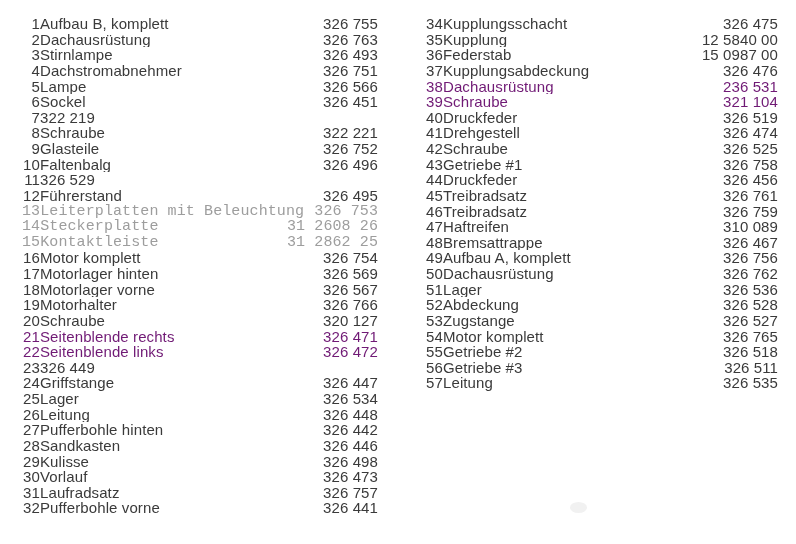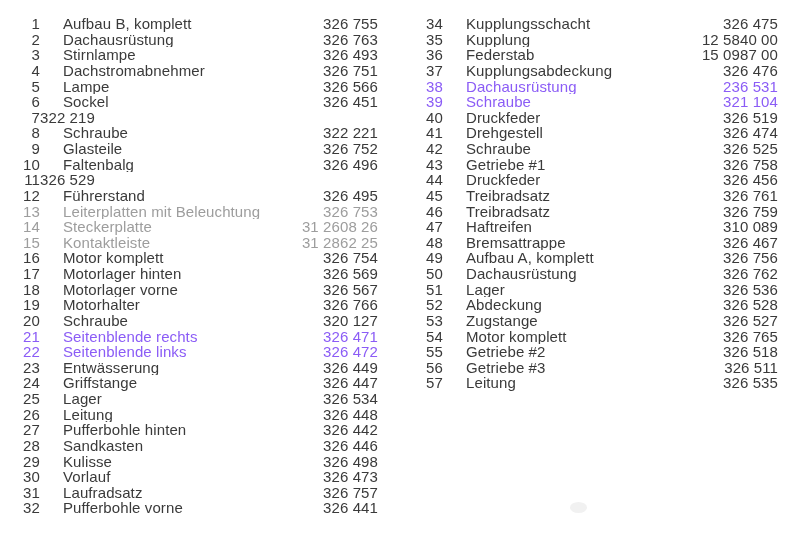--- a/index.html
+++ b/index.html
@@ -29,31 +29,31 @@
     color: #3a3a3a;
     letter-spacing: 0.1px;
   }
   .idx {
     flex: 0 0 18px;
     text-align: right;
     white-space: nowrap;
   }
   .label {
     flex: 1 1 auto;
-    margin-left: 23px;
+    margin-left: 0;
     white-space: nowrap;
     overflow: hidden;
   }
   .pn {
     flex: 0 0 auto;
     text-align: right;
     white-space: nowrap;
   }
-  .shade-dim { color: #9d9d9d; }
-  .shade-mid { color: #8b5cf6; align-items: flex-end; }
+  .shade-dim { color: #9d9d9d; font-family: Liberation Mono, monospace; }
+  .shade-mid { color: #701a75; align-items: flex-end; }
   .smudge {
     position: absolute;
     left: 570px;
     top: 502px;
     width: 17px;
     height: 11px;
     background: #f1f1f1;
     border-radius: 50%;
   }
 </style>
@@ -187,21 +187,20 @@
   </div>
 
   <div class="row shade-mid">
     <span class="idx">22</span>
     <span class="label">Seitenblende links</span>
     <span class="pn">326 472</span>
   </div>
 
   <div class="row">
     <span class="idx">23</span>
-    <span class="label">Entwässerung</span>
     <span class="pn">326 449</span>
   </div>
 
   <div class="row">
     <span class="idx">24</span>
     <span class="label">Griffstange</span>
     <span class="pn">326 447</span>
   </div>
 
   <div class="row">

